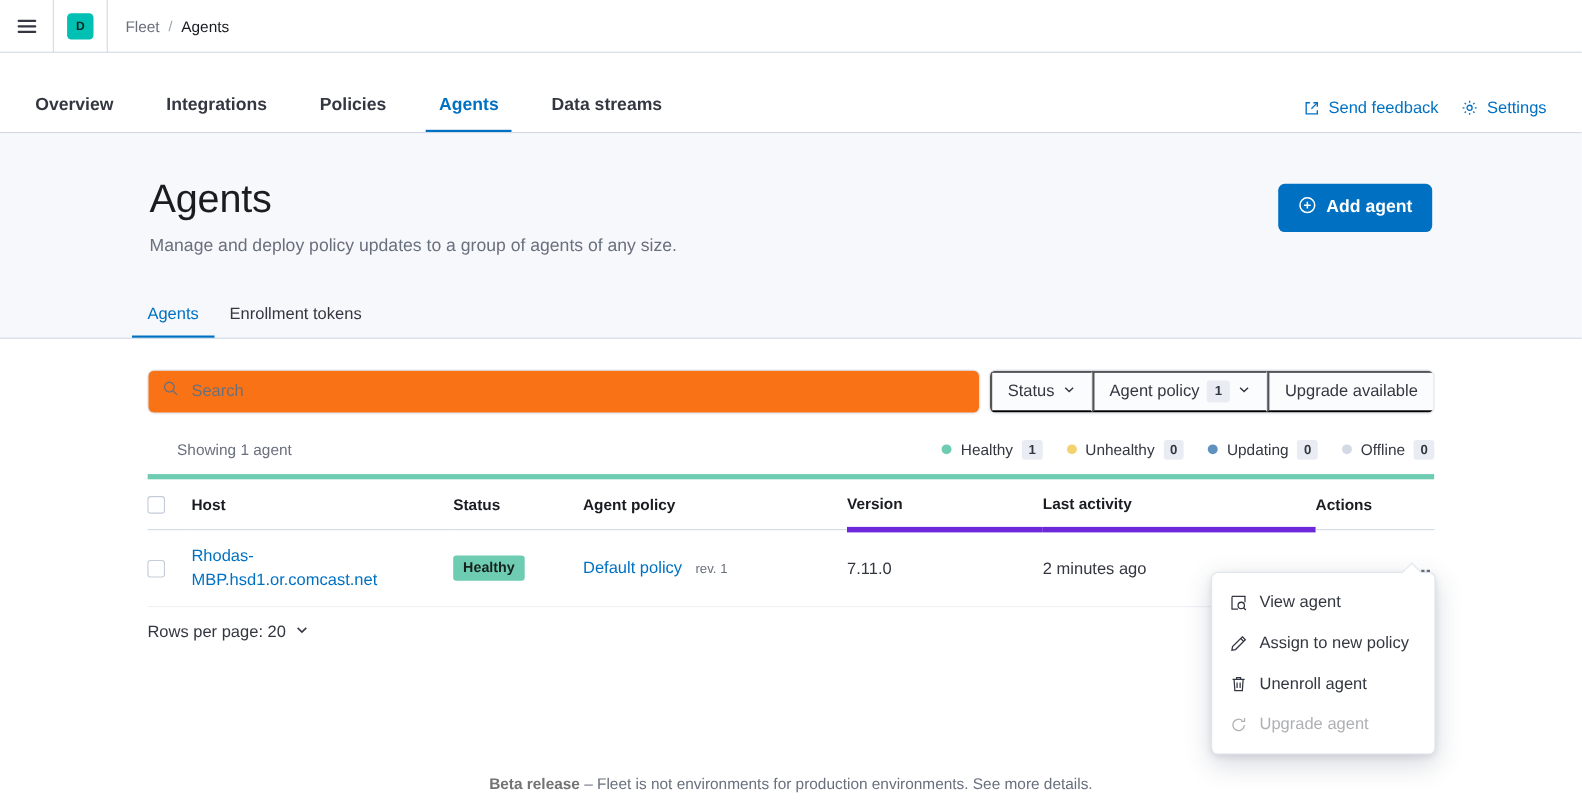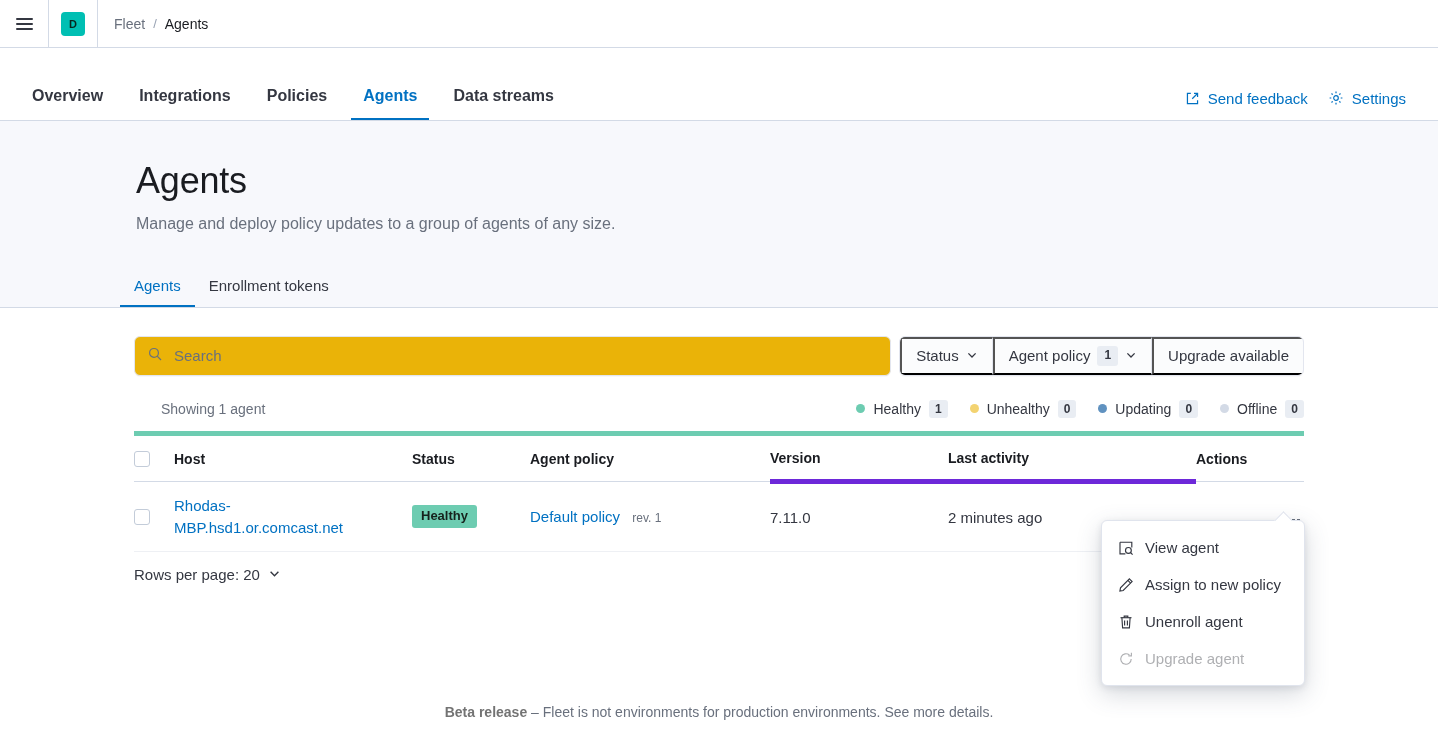--- a/index.html
+++ b/index.html
@@ -71,21 +71,21 @@
     border-bottom: 1px solid #d3dae6;
     display: flex;
     align-items: flex-end;
     padding: 0 32px;
     position: relative;
     z-index: 4;
   }
   .nav-tabs {
     display: flex;
     align-items: flex-end;
-    gap: 0;
+    gap: 12px;
     height: 100%;
   }
   .nav-tab {
     font-size: 16px;
     font-weight: bold;
     color: #343741;
     padding: 0 12px 14px 12px;
     margin-right: 12px;
     cursor: pointer;
     border-bottom: 2px solid transparent;
@@ -191,21 +191,21 @@
     display: flex;
     align-items: stretch;
     gap: 8px;
     height: 40px;
   }
   .search-box {
     flex: 1;
     display: flex;
     align-items: center;
     gap: 9px;
-    background: #eab308;
+    background: #f97316;
     border: 1px solid #e3e6ef;
     border-radius: 6px;
     padding: 0 12px;
     box-shadow: 0 1px 1px rgba(0,0,0,0.03);
   }
   .search-input {
     border: none;
     outline: none;
     background: transparent;
     font-size: 15px;
@@ -497,20 +497,29 @@
     </div>
   </div>
 </div>
 
 <div class="hero">
   <div class="hero-inner">
     <div class="hero-text">
       <h1 class="page-title">Agents</h1>
       <p class="page-subtitle">Manage and deploy policy updates to a group of agents of any size.</p>
     </div>
+    <button class="btn-primary">
+      <span>
+        <svg width="17" height="17" viewBox="0 0 16 16" fill="none" stroke="#ffffff" stroke-width="1.3">
+          <circle cx="8" cy="8" r="6.3"></circle>
+          <path d="M8 5.1v5.8M5.1 8h5.8"></path>
+        </svg>
+      </span>
+      <span>Add agent</span>
+    </button>
   </div>
   <div class="hero-tabs">
     <div class="hero-tab active">Agents</div>
     <div class="hero-tab">Enrollment tokens</div>
   </div>
 </div>
 
 <div class="content">
 
   <div class="toolbar">

